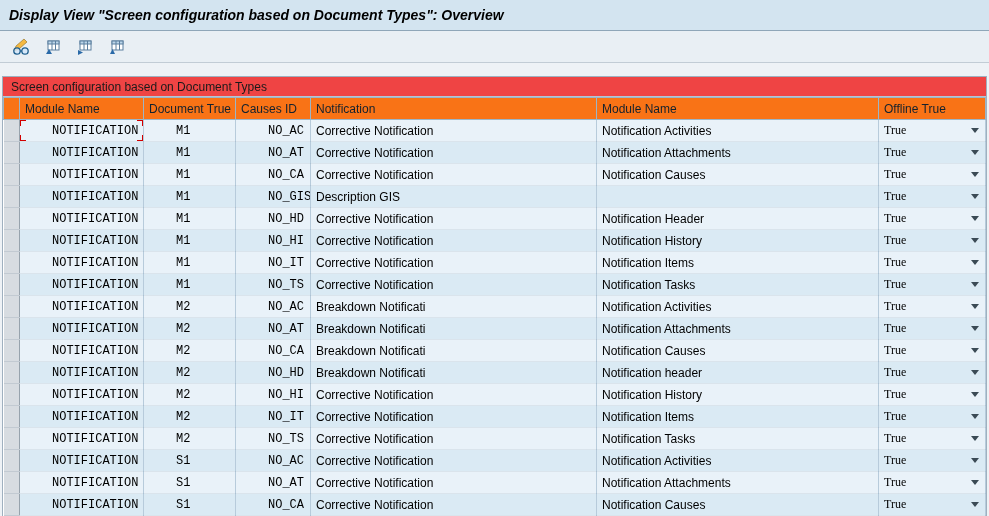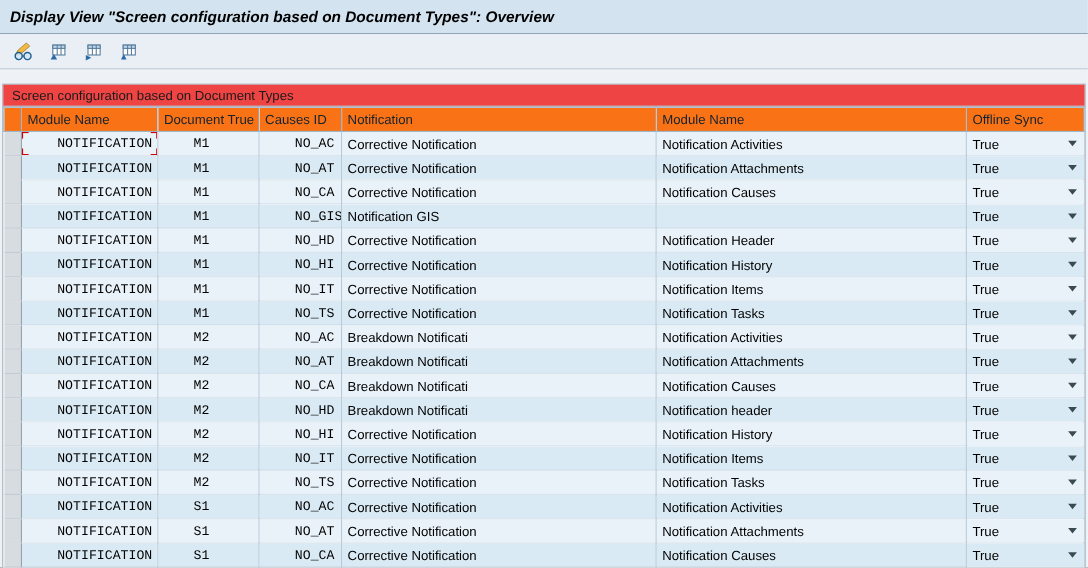--- a/index.html
+++ b/index.html
@@ -94,21 +94,21 @@
   }
   tr.odd  td { background-color: #e9f2f9; }
   tr.even td { background-color: #daeaf4; }
   td.sel {
     background-color: #d7dce1 !important;
     border-right: 1px solid #97a3ad;
     border-bottom: 1px solid #c2cad2;
     padding: 0;
   }
   .mono { font-family: "Liberation Mono", "DejaVu Sans Mono", monospace; font-size: 12px; padding-left: 32px; }
-  td.offline { position: relative; padding-right: 20px; }
+  td.offline { position: relative; padding-right: 20px; font-family: Liberation Serif, serif; }
   .dd-arrow {
     position: absolute;
     right: 6px;
     top: 8px;
     width: 0; height: 0;
     border-left: 4px solid transparent;
     border-right: 4px solid transparent;
     border-top: 5px solid #3a4a55;
     cursor: pointer;
   }
@@ -186,21 +186,21 @@
           <col>
       </colgroup>
       <thead>
         <tr>
           <th class="sel"></th>
           <th>Module Name</th>
           <th>Document True</th>
           <th>Causes ID</th>
           <th>Notification</th>
           <th>Module Name</th>
-          <th>Offline Sync</th>
+          <th>Offline True</th>
         </tr>
       </thead>
       <tbody>
           <tr class="odd">
             <td class="sel"></td>
             <td class="mono cursor">NOTIFICATION</td>
             <td class="mono">M1</td>
             <td class="mono">NO_AC</td>
             <td>Corrective Notification</td>
             <td>Notification Activities</td>
@@ -222,21 +222,21 @@
             <td class="mono">NO_CA</td>
             <td>Corrective Notification</td>
             <td>Notification Causes</td>
             <td class="offline"><span>True</span><span class="dd-arrow"></span></td>
           </tr>
           <tr class="even">
             <td class="sel"></td>
             <td class="mono">NOTIFICATION</td>
             <td class="mono">M1</td>
             <td class="mono">NO_GIS</td>
-            <td>Notification GIS</td>
+            <td>Description GIS</td>
             <td></td>
             <td class="offline"><span>True</span><span class="dd-arrow"></span></td>
           </tr>
           <tr class="odd">
             <td class="sel"></td>
             <td class="mono">NOTIFICATION</td>
             <td class="mono">M1</td>
             <td class="mono">NO_HD</td>
             <td>Corrective Notification</td>
             <td>Notification Header</td>

